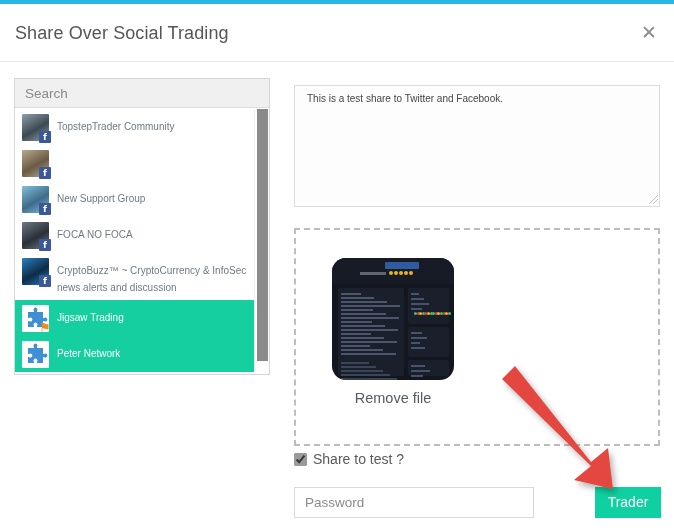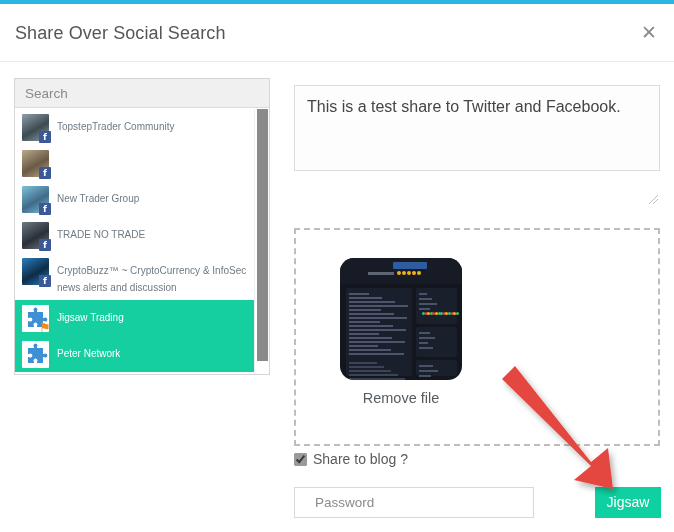--- a/index.html
+++ b/index.html
@@ -168,26 +168,26 @@
     background: #8a8a8a;
     border-radius: 0;
   }
 
   
   #message-textarea {
     position: absolute;
     left: 294px;
     top: 85px;
     width: 366px;
-    height: 86px;
+    height: 122px;
     box-sizing: border-box;
     border: 1px solid #dcdcdc;
     background: #fdfdfd;
-    padding: 12px 12px;
-    font-size: 16px;
+    padding: 4px 12px;
+    font-size: 10px;
     color: #454545;
     line-height: 18px;
     resize: none;
     outline: none;
     font-family: "Liberation Sans", sans-serif;
   }
   #textarea-resize-grip {
     position: absolute;
     left: 648px;
     top: 194px;
@@ -201,21 +201,21 @@
     left: 294px;
     top: 228px;
     width: 366px;
     height: 218px;
     box-sizing: border-box;
     border: 2px dashed #bdbdbd;
     background: #fff;
   }
   #file-preview {
     position: absolute;
-    left: 44px;
+    left: 36px;
     top: 28px;
     width: 114px;
   }
   #file-thumb {
     width: 122px;
     height: 122px;
     border-radius: 14px;
     background: #13161f;
     position: relative;
     overflow: hidden;
@@ -291,21 +291,21 @@
 
   #password-input {
     position: absolute;
     left: 294px;
     top: 487px;
     width: 240px;
     height: 31px;
     box-sizing: border-box;
     border: 1px solid #d9d9d9;
     background: #fff;
-    padding: 0 20px;
+    padding: 0 10px;
     font-size: 13.5px;
     color: #8a8a8a;
     font-family: "Liberation Sans", sans-serif;
     outline: none;
   }
   #password-input::placeholder { color: #8a8a8a; opacity: 1; }
 
   #share-button {
     position: absolute;
     left: 595px;
@@ -333,21 +333,21 @@
   }
 </style>
 </head>
 <body>
 
 <div id="modal">
 
   <div id="top-accent" style="background: rgb(43, 181, 229);"></div>
 
   <div id="modal-header">
-    <div id="modal-title">Share Over Social Search</div>
+    <div id="modal-title">Share Over Social Trading</div>
     <div id="close-button">✕</div>
   </div>
 
   <div id="recipients-panel">
     <input id="search-input" type="text" placeholder="Search" style="">
 
     <div id="recipient-list">
         <div class="recipient-row">
           <div class="avatar-wrap">
             <div class="avatar" style="background: linear-gradient(150deg, rgb(143, 160, 171) 0%, rgb(60, 74, 82) 55%, rgb(143, 160, 171) 100%);"></div>
@@ -359,28 +359,28 @@
           <div class="avatar-wrap">
             <div class="avatar" style="background: linear-gradient(150deg, rgb(185, 169, 140) 0%, rgb(107, 90, 68) 55%, rgb(185, 169, 140) 100%);"></div>
             <div class="badge facebook">f</div>
           </div>
         </div>
         <div class="recipient-row">
           <div class="avatar-wrap">
             <div class="avatar" style="background: linear-gradient(150deg, rgb(127, 194, 216) 0%, rgb(63, 107, 138) 55%, rgb(127, 194, 216) 100%);"></div>
             <div class="badge facebook">f</div>
           </div>
-          <div class="recipient-label">New Trader Group</div>
+          <div class="recipient-label">New Support Group</div>
         </div>
         <div class="recipient-row">
           <div class="avatar-wrap">
             <div class="avatar" style="background: linear-gradient(150deg, rgb(109, 122, 133) 0%, rgb(43, 48, 56) 55%, rgb(109, 122, 133) 100%);"></div>
             <div class="badge facebook">f</div>
           </div>
-          <div class="recipient-label">TRADE NO TRADE</div>
+          <div class="recipient-label">FOCA NO FOCA</div>
         </div>
         <div class="recipient-row">
           <div class="avatar-wrap">
             <div class="avatar" style="background: linear-gradient(150deg, rgb(42, 127, 192) 0%, rgb(13, 44, 71) 55%, rgb(42, 127, 192) 100%);"></div>
             <div class="badge facebook">f</div>
           </div>
           <div class="recipient-label">CryptoBuzz™ ~ CryptoCurrency &amp; InfoSec news alerts and discussion</div>
         </div>
         <div class="recipient-row selected" style="background: rgb(22, 207, 161);">
           <div class="avatar-wrap">
@@ -481,26 +481,26 @@
               <i class="hl" style="top: 15px; width: 12px;"></i>
             </div>
         </div>
       </div>
       <span id="remove-file-label">Remove file</span>
     </div>
   </div>
 
   <div id="share-to-blog-row">
     <input id="share-to-blog-checkbox" type="checkbox" checked="" style="">
-    <label id="share-to-blog-label" for="share-to-blog-checkbox">Share to blog ?</label>
+    <label id="share-to-blog-label" for="share-to-blog-checkbox">Share to test ?</label>
   </div>
 
   <input id="password-input" type="text" placeholder="Password" style="">
 
-  <button id="share-button" style="background: rgb(15, 208, 160);">Jigsaw</button>
+  <button id="share-button" style="background: rgb(15, 208, 160);">Trader</button>
 
   <svg id="annotation-arrow" viewBox="0 0 145 140">
     <defs>
       <filter id="arrowShadow" x="-30%" y="-30%" width="170%" height="170%">
         <feDropShadow dx="3" dy="4" stdDeviation="3" flood-color="#000000" flood-opacity="0.30"></feDropShadow>
       </filter>
     </defs>
     <g filter="url(#arrowShadow)">
       <path d="M 20 6 L 96 102 L 113 88 L 118 129 L 79 120 L 96 106 L 7 19 Z" fill="#e4463f"></path>
     </g>

